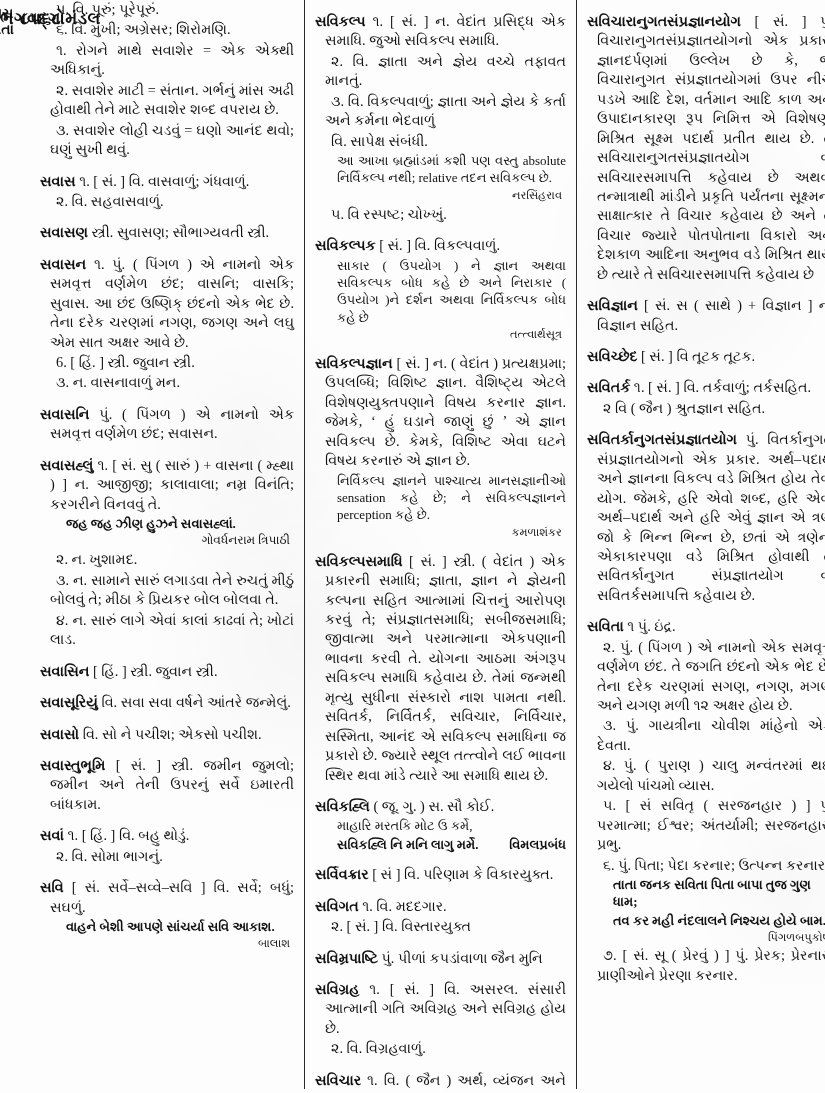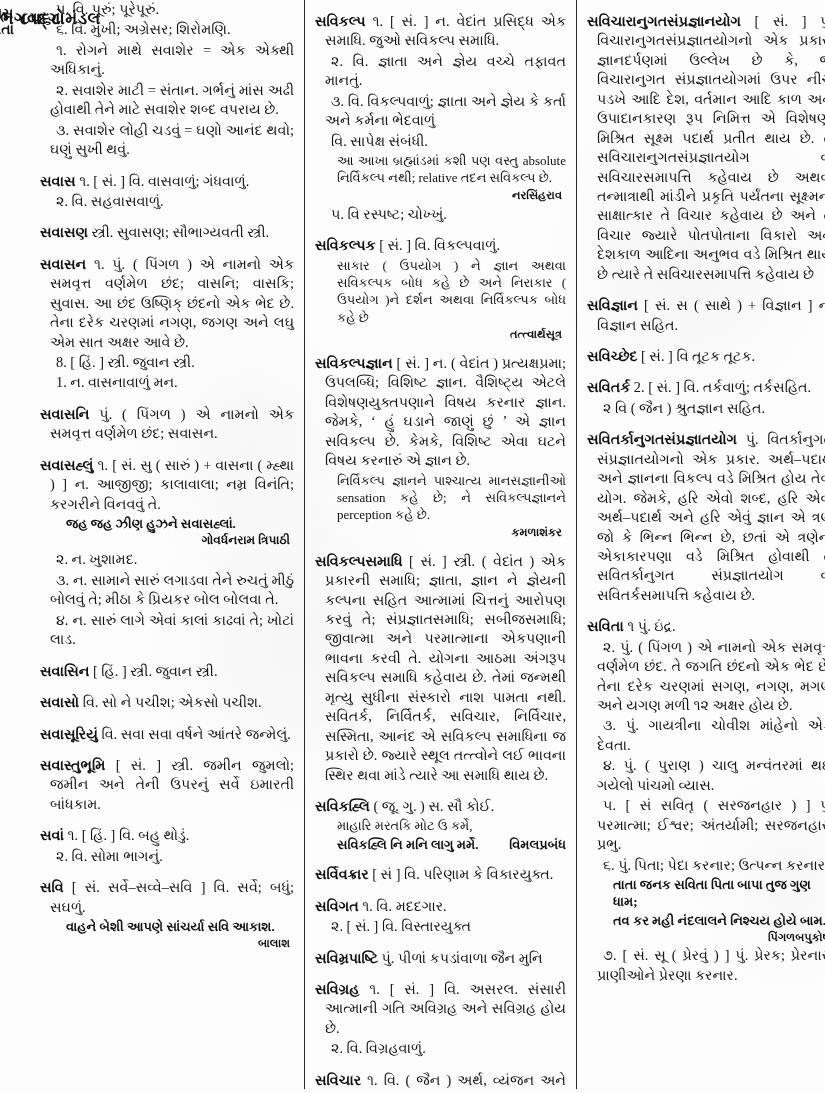--- a/index.html
+++ b/index.html
@@ -112,21 +112,21 @@
     font-size: 13px;
     line-height: 1.35;
     margin: 1px 0 0 0;
     padding-left: 26px;
     font-weight: bold;
   }
   .attrib {
     font-size: 12.2px;
     line-height: 1.3;
     text-align: right;
-    font-weight: bold;
+    font-weight: normal;
     margin: 0 0 2px 0;
     padding-right: 4px;
   }
   .attrib.small { font-size: 11.4px; }
 </style>
 </head>
 <body>
 
 <div class="page">
 
@@ -143,32 +143,32 @@
     <div class="col col-1">
         <p class="sense">૫. વિ. પૂરું; પૂરેપૂરું.</p>
         <p class="sense">૬. વિ. મુખી; અગ્રેસર; શિરોમણિ.</p>
         <p class="sense">૧. રોગને માથે સવાશેર = એક એક્થી અધિકાનું.</p>
         <p class="sense">૨. સવાશેર માટી = સંતાન. ગર્ભનું માંસ અઢી હોવાથી તેને માટે સવાશેર શબ્દ વપરાય છે.</p>
         <p class="sense">૩. સવાશેર લોહી ચડવું = ઘણો આનંદ થવો; ઘણું સુખી થવું.</p>
         <p class="entry hang"><span class="hw">સવાસ</span><span> ૧. [ સં. ] વિ. વાસવાળું; ગંધવાળું.</span></p>
         <p class="sense">૨. વિ. સહવાસવાળું.</p>
         <p class="entry hang"><span class="hw">સવાસણ</span><span> સ્ત્રી. સુવાસણ; સૌભાગ્યવતી સ્ત્રી.</span></p>
         <p class="entry hang"><span class="hw">સવાસન</span><span> ૧. પું. ( પિંગળ ) એ નામનો એક સમવૃત્ત વર્ણમેળ છંદ; વાસનિ; વાસકિ; સુવાસ. આ છંદ ઉષ્ણિક્ છંદનો એક ભેદ છે. તેના દરેક ચરણમાં નગણ, જગણ અને લઘુ એમ સાત અક્ષર આવે છે.</span></p>
-        <p class="sense">8. [ હિં. ] સ્ત્રી. જુવાન સ્ત્રી.</p>
-        <p class="sense">1. ન. વાસનાવાળું મન.</p>
+        <p class="sense">6. [ હિં. ] સ્ત્રી. જુવાન સ્ત્રી.</p>
+        <p class="sense">૩. ન. વાસનાવાળું મન.</p>
         <p class="entry hang"><span class="hw">સવાસનિ</span><span> પું. ( પિંગળ ) એ નામનો એક સમવૃત્ત વર્ણમેળ છંદ; સવાસન.</span></p>
         <p class="entry hang"><span class="hw">સવાસહ્લું</span><span> ૧. [ સં. સુ ( સારું ) + વાસના ( મ્હ્થા ) ] ન. આજીજી; કાલાવાલા; નમ્ર વિનંતિ; કરગરીને વિનવવું તે.</span></p>
         <p class="verse">જહ જહ ઝીણ હુઝને સવાસહ્લાં.</p>
         <p class="attrib">ગોવર્ધનરામ ત્રિપાઠી</p>
         <p class="sense">૨. ન. ખુશામદ.</p>
         <p class="sense">૩. ન. સામાને સારું લગાડવા તેને રુચતું મીઠું બોલવું તે; મીઠા કે પ્રિયકર બોલ બોલવા તે.</p>
         <p class="sense">૪. ન. સારું લાગે એવાં કાલાં કાઢવાં તે; ખોટાં લાડ.</p>
         <p class="entry hang"><span class="hw">સવાસિન</span><span> [ હિં. ] સ્ત્રી. જુવાન સ્ત્રી.</span></p>
+        <p class="entry hang"><span class="hw">સવાસૂરિયું</span><span> વિ. સવા સવા વર્ષને આંતરે જન્મેલું.</span></p>
         <p class="entry hang"><span class="hw">સવાસો</span><span> વિ. સો ને પચીશ; એકસો પચીશ.</span></p>
-        <p class="entry hang"><span class="hw">સવાસૂરિયું</span><span> વિ. સવા સવા વર્ષને આંતરે જન્મેલું.</span></p>
         <p class="entry hang"><span class="hw">સવાસ્તુભૂમિ</span><span> [ સં. ] સ્ત્રી. જમીન જુમલો; જમીન અને તેની ઉપરનું સર્વે ઇમારતી બાંધકામ.</span></p>
         <p class="entry hang"><span class="hw">સવાં</span><span> ૧. [ હિં. ] વિ. બહુ થોડું.</span></p>
         <p class="sense">૨. વિ. સોમા ભાગનું.</p>
         <p class="entry hang"><span class="hw">સવિ</span><span> [ સં. સર્વે–સવ્વે–સવિ ] વિ. સર્વે; બધું; સઘળું.</span></p>
         <p class="verse">વાહને બેશી આપણે સાંચર્યા સવિ આકાશ.</p>
         <p class="attrib small">બાલાશ</p>
       </div>
     <div class="col col-2">
         <p class="entry hang"><span class="hw">સવિકલ્પ</span><span> ૧. [ સં. ] ન. વેદાંત પ્રસિદ્ધ એક સમાધિ. જુઓ સવિકલ્પ સમાધિ.</span></p>
         <p class="sense">૨. વિ. જ્ઞાતા અને જ્ઞેય વચ્ચે તફાવત માનતું.</p>
@@ -193,21 +193,21 @@
         <p class="entry hang"><span class="hw">સવિમ્રપાષ્ટિ</span><span> પું. પીળાં કપડાંવાળા જૈન મુનિ</span></p>
         <p class="entry hang"><span class="hw">સવિગ્રહ</span><span> ૧. [ સં. ] વિ. અસરલ. સંસારી આત્માની ગતિ અવિગ્રહ અને સવિગ્રહ હોય છે.</span></p>
         <p class="sense">૨. વિ. વિગ્રહવાળું.</p>
         <p class="entry hang"><span class="hw">સવિચાર</span><span> ૧. વિ. ( જૈન ) અર્થ, વ્યંજન અને યોગની સંક્રાંતિવાળું.</span></p>
         <p class="sense">૨. [ સં. ] વિ. કાયાની ક્રિયા સહિત.</p>
       </div>
     <div class="col col-3">
         <p class="entry hang"><span class="hw">સવિચારાનુગતસંપ્રજ્ઞાનયોગ</span><span> [ સં. ] પું. વિચારાનુગતસંપ્રજ્ઞાતયોગનો એક પ્રકાર. જ્ઞાનદર્પણમાં ઉલ્લેખ છે કે, જે વિચારાનુગત સંપ્રજ્ઞાતયોગમાં ઉપર નીચે પડખે આદિ દેશ, વર્તમાન આદિ કાળ અને ઉપાદાનકારણ રૂપ નિમિત્ત એ વિશેષણો મિશ્રિત સૂક્ષ્મ પદાર્થ પ્રતીત થાય છે. તે સવિચારાનુગતસંપ્રજ્ઞાતયોગ વા સવિચારસમાપત્તિ કહેવાય છે અથવા તન્માત્રાથી માંડીને પ્રકૃતિ પર્યંતના સૂક્ષ્મનો સાક્ષાત્કાર તે વિચાર કહેવાય છે અને તે વિચાર જ્યારે પોતપોતાના વિકારો અને દેશકાળ આદિના અનુભવ વડે મિશ્રિત થાય છે ત્યારે તે સવિચારસમાપત્તિ કહેવાય છે</span></p>
         <p class="entry hang"><span class="hw">સવિજ્ઞાન</span><span> [ સં. સ ( સાથે ) + વિજ્ઞાન ] ન. વિજ્ઞાન સહિત.</span></p>
         <p class="entry hang"><span class="hw">સવિચ્છેદ</span><span> [ સં. ] વિ તૂટક તૂટક.</span></p>
-        <p class="entry hang"><span class="hw">સવિતર્ક</span><span> 2. [ સં. ] વિ. તર્કવાળું; તર્કસહિત.</span></p>
+        <p class="entry hang"><span class="hw">સવિતર્ક</span><span> ૧. [ સં. ] વિ. તર્કવાળું; તર્કસહિત.</span></p>
         <p class="sense">૨ વિ ( જૈન ) શ્રુતજ્ઞાન સહિત.</p>
         <p class="entry hang"><span class="hw">સવિતર્કાનુગતસંપ્રજ્ઞાતયોગ</span><span> પું. વિતર્કાનુગત સંપ્રજ્ઞાતયોગનો એક પ્રકાર. અર્થ–પદાર્થ અને જ્ઞાનના વિકલ્પ વડે મિશ્રિત હોય તેવો યોગ. જેમકે, હરિ એવો શબ્દ, હરિ એવો અર્થ–પદાર્થ અને હરિ એવું જ્ઞાન એ ત્રણે જો કે ભિન્ન ભિન્ન છે, છતાં એ ત્રણેના એકાકારપણા વડે મિશ્રિત હોવાથી તે સવિતર્કાનુગત સંપ્રજ્ઞાતયોગ વા સવિતર્કસમાપત્તિ કહેવાય છે.</span></p>
         <p class="entry hang"><span class="hw">સવિતા</span><span> ૧ પું. ઇંદ્ર.</span></p>
         <p class="sense">૨. પું. ( પિંગળ ) એ નામનો એક સમવૃત્ત વર્ણમેળ છંદ. તે જગતિ છંદનો એક ભેદ છે. તેના દરેક ચરણમાં સગણ, નગણ, મગણ અને યગણ મળી ૧૨ અક્ષર હોય છે.</p>
         <p class="sense">૩. પું. ગાયત્રીના ચોવીશ માંહેનો એક દેવતા.</p>
         <p class="sense">૪. પું. ( પુરાણ ) ચાલુ મન્વંતરમાં થઈ ગયેલો પાંચમો વ્યાસ.</p>
         <p class="sense">૫. [ સં સવિતૃ ( સરજનહાર ) ] પું. પરમાત્મા; ઈશ્વર; અંતર્યામી; સરજનહાર; પ્રભુ.</p>
         <p class="sense">૬. પું. પિતા; પેદા કરનાર; ઉત્પન્ન કરનાર.</p>
         <p class="verse">તાતા જનક સવિતા પિતા બાપા તુજ ગુણ ધામ;</p>
         <p class="verse">તવ કર મહી નંદલાલને નિશ્ચય હોયે બામ.</p>

